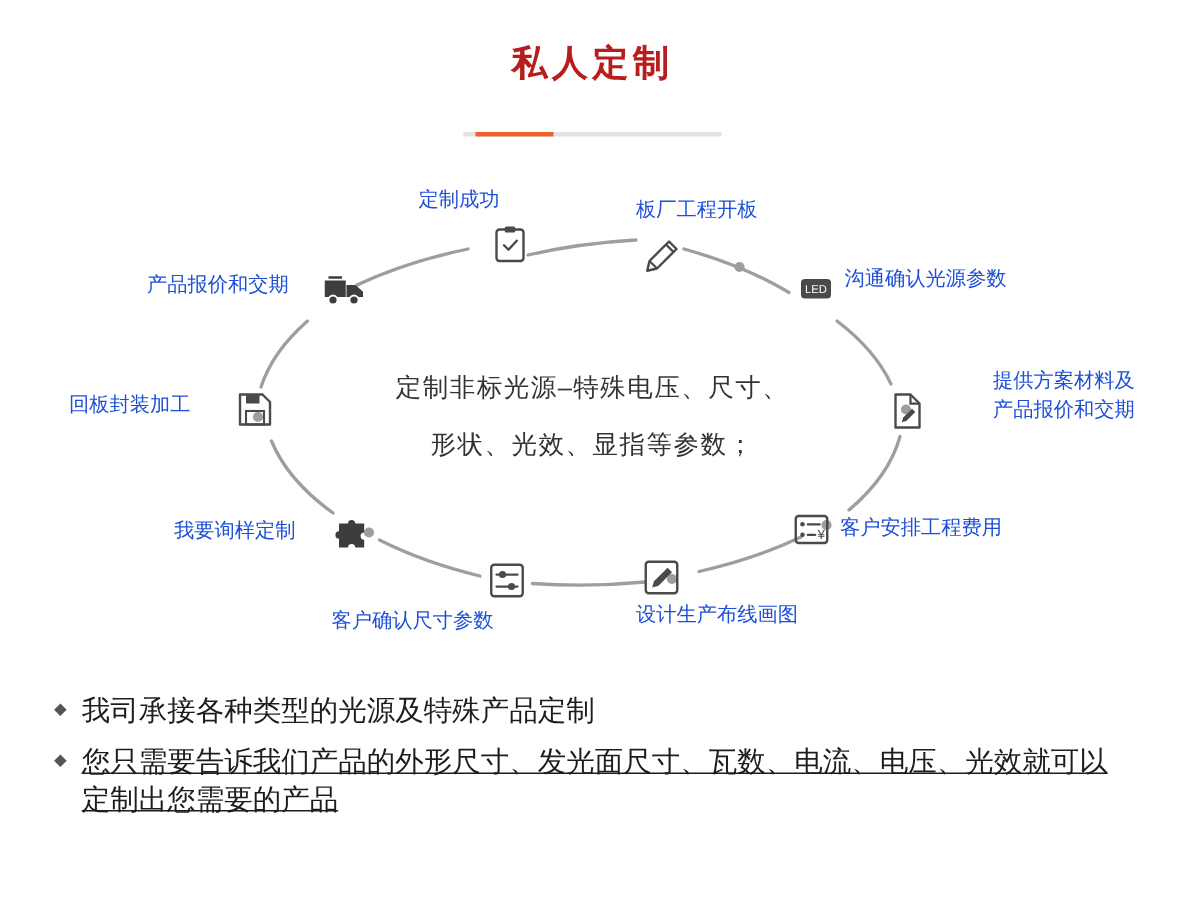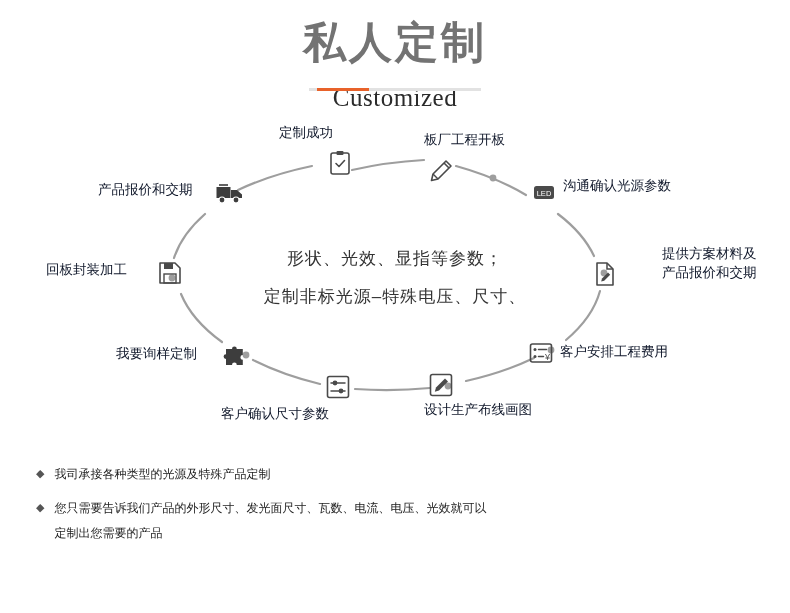--- a/index.html
+++ b/index.html
@@ -24,24 +24,24 @@
   
   .title-block {
     position: absolute;
     top: 18px;
     left: 0;
     width: 790px;
     text-align: center;
   }
   .title-cn {
     font-family: "DejaVu Sans", sans-serif;
-    font-size: 43px;
+    font-size: 24px;
     font-weight: bold;
     letter-spacing: 3px;
-    color: #737373;
+    color: #b91c1c;
     line-height: 48px;
     position: relative;
     display: inline-block;
   }
   .title-underline {
     position: absolute;
     left: 50%;
     transform: translateX(-50%);
     top: 70px;
     width: 172px;
@@ -96,21 +96,21 @@
     position: absolute;
     width: 26px;
     height: 26px;
     box-sizing: border-box;
   }
   .node-icon svg { display: block; }
 
   .node-label {
     position: absolute;
     font-size: 13.5px;
-    color: #0f172a;
+    color: #1d4ed8;
     white-space: nowrap;
     line-height: 19px;
   }
   .node-label.two-line { white-space: normal; width: 122px; }
 
   
   .bullets {
     position: absolute;
     left: 36px;
     top: 462px;
@@ -122,36 +122,35 @@
     margin-bottom: 9px;
   }
   .bullet-mark {
     color: #555;
     font-size: 11px;
     line-height: 22px;
     margin-right: 10px;
     flex: 0 0 auto;
   }
   .bullet-text {
-    font-size: 12px;
+    font-size: 19px;
     line-height: 25px;
     color: #1d1d1d;
   }
 </style>
 </head>
 <body>
 
 <div id="page">
 
   <div class="title-block">
     <div class="title-cn">私人定制</div>
     <div class="title-underline">
       <div class="seg"></div>
     </div>
-    <div class="title-en">Customized</div>
   </div>
 
   <div class="diagram">
 
     <svg width="790" height="330" viewBox="0 0 790 330">
 
       <g fill="none" stroke="#9e9e9e" stroke-width="2.2" stroke-linecap="round">
 
         <path d="M 352 52 A 245 128 0 0 1 424 42"></path>
 
@@ -178,22 +177,22 @@
         <circle cx="493" cy="60" r="3.4"></circle>
         <circle cx="604" cy="155" r="3.4"></circle>
         <circle cx="551" cy="232" r="3.4"></circle>
         <circle cx="448" cy="268" r="3.4"></circle>
         <circle cx="246" cy="237" r="3.4"></circle>
         <circle cx="172" cy="160" r="3.4"></circle>
       </g>
     </svg>
 
     <div class="center-text">
+      <div>定制非标光源–特殊电压、尺寸、</div>
       <div>形状、光效、显指等参数；</div>
-      <div>定制非标光源–特殊电压、尺寸、</div>
     </div>
 
     <div class="node-icon" style="left:327px; top:32px;">
       <svg width="26" height="26" viewBox="0 0 26 26">
         <rect x="4" y="3" width="18" height="21" rx="2" fill="none" stroke="#4a4a4a" stroke-width="1.6"></rect>
         <rect x="9.5" y="1" width="7" height="4" rx="1" fill="#4a4a4a"></rect>
         <path d="M9 13.5 l3 3 l5.5 -6" fill="none" stroke="#4a4a4a" stroke-width="1.6" stroke-linecap="round" stroke-linejoin="round"></path>
       </svg>
     </div>
     <div class="node-label" style="left:279px; top:5px;">定制成功</div>
@@ -285,18 +284,18 @@
 
   </div>
 
   <div class="bullets">
     <div class="bullet-row">
       <span class="bullet-mark">◆</span>
       <span class="bullet-text">我司承接各种类型的光源及特殊产品定制</span>
     </div>
     <div class="bullet-row">
       <span class="bullet-mark">◆</span>
-      <span class="bullet-text" style="white-space:pre-line;">您只需要告诉我们产品的外形尺寸、发光面尺寸、瓦数、电流、电压、光效就可以
+      <span class="bullet-text" style="white-space:pre-line;text-decoration:underline;">您只需要告诉我们产品的外形尺寸、发光面尺寸、瓦数、电流、电压、光效就可以
 定制出您需要的产品</span>
     </div>
   </div>
 
 </div>
 
 </body></html>

